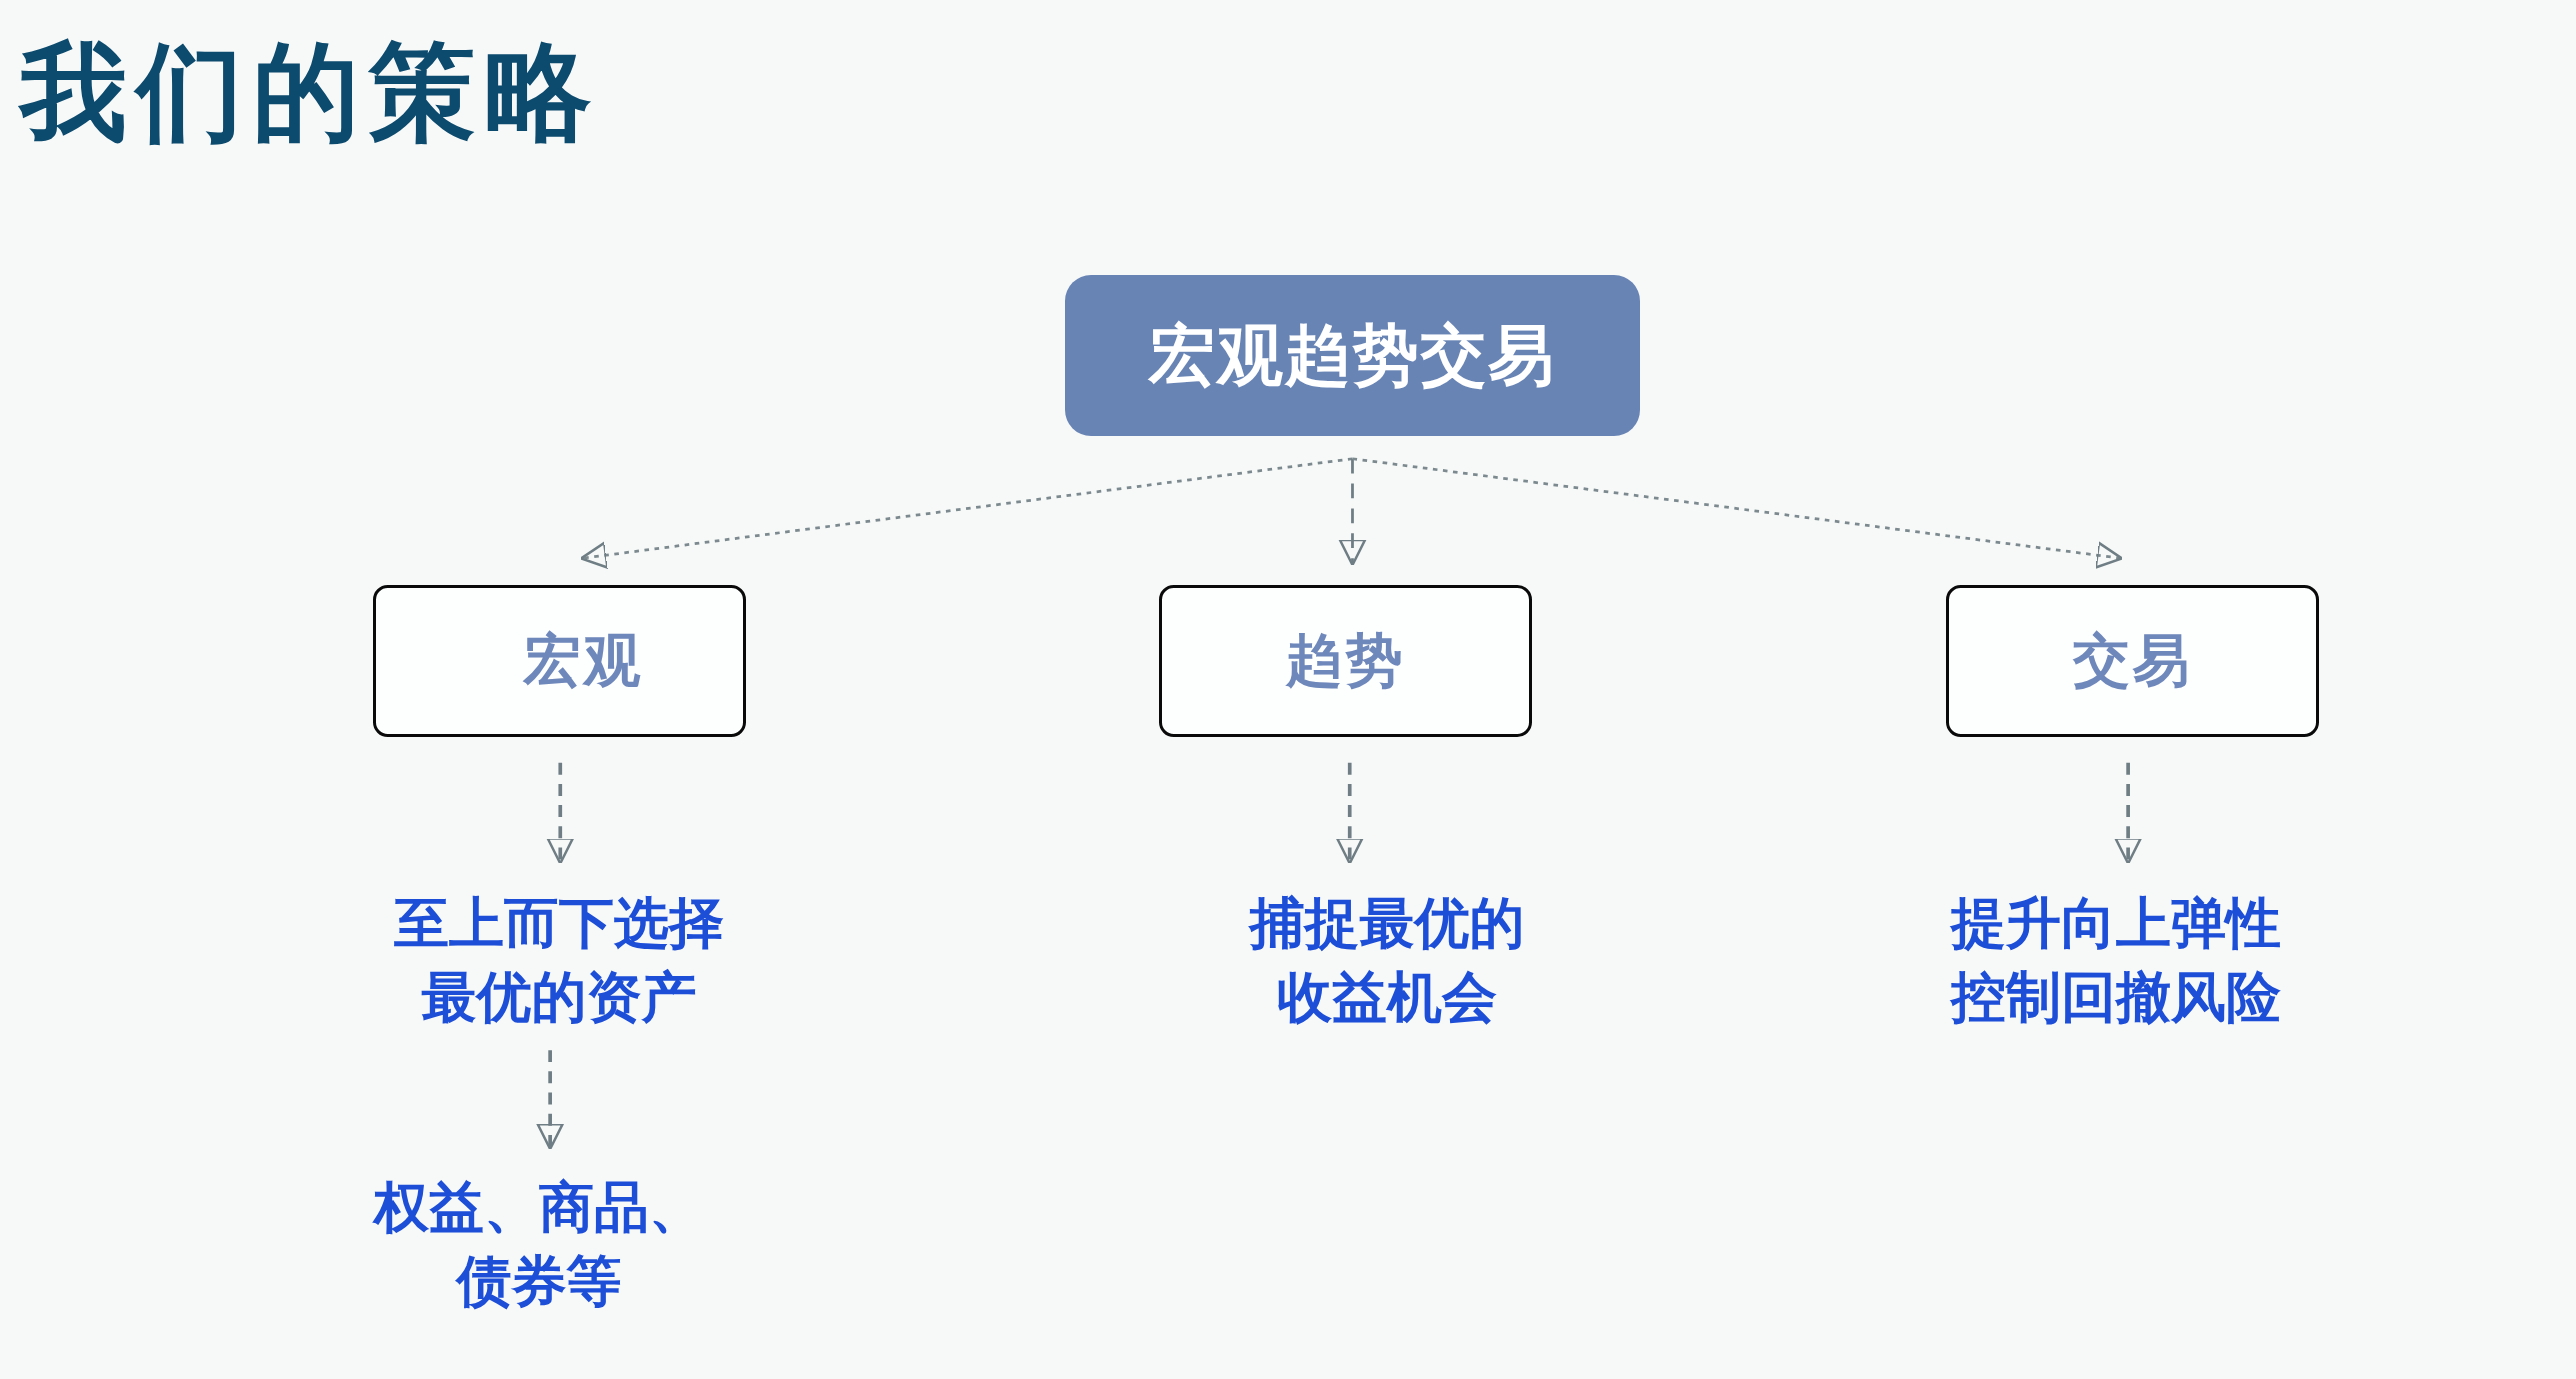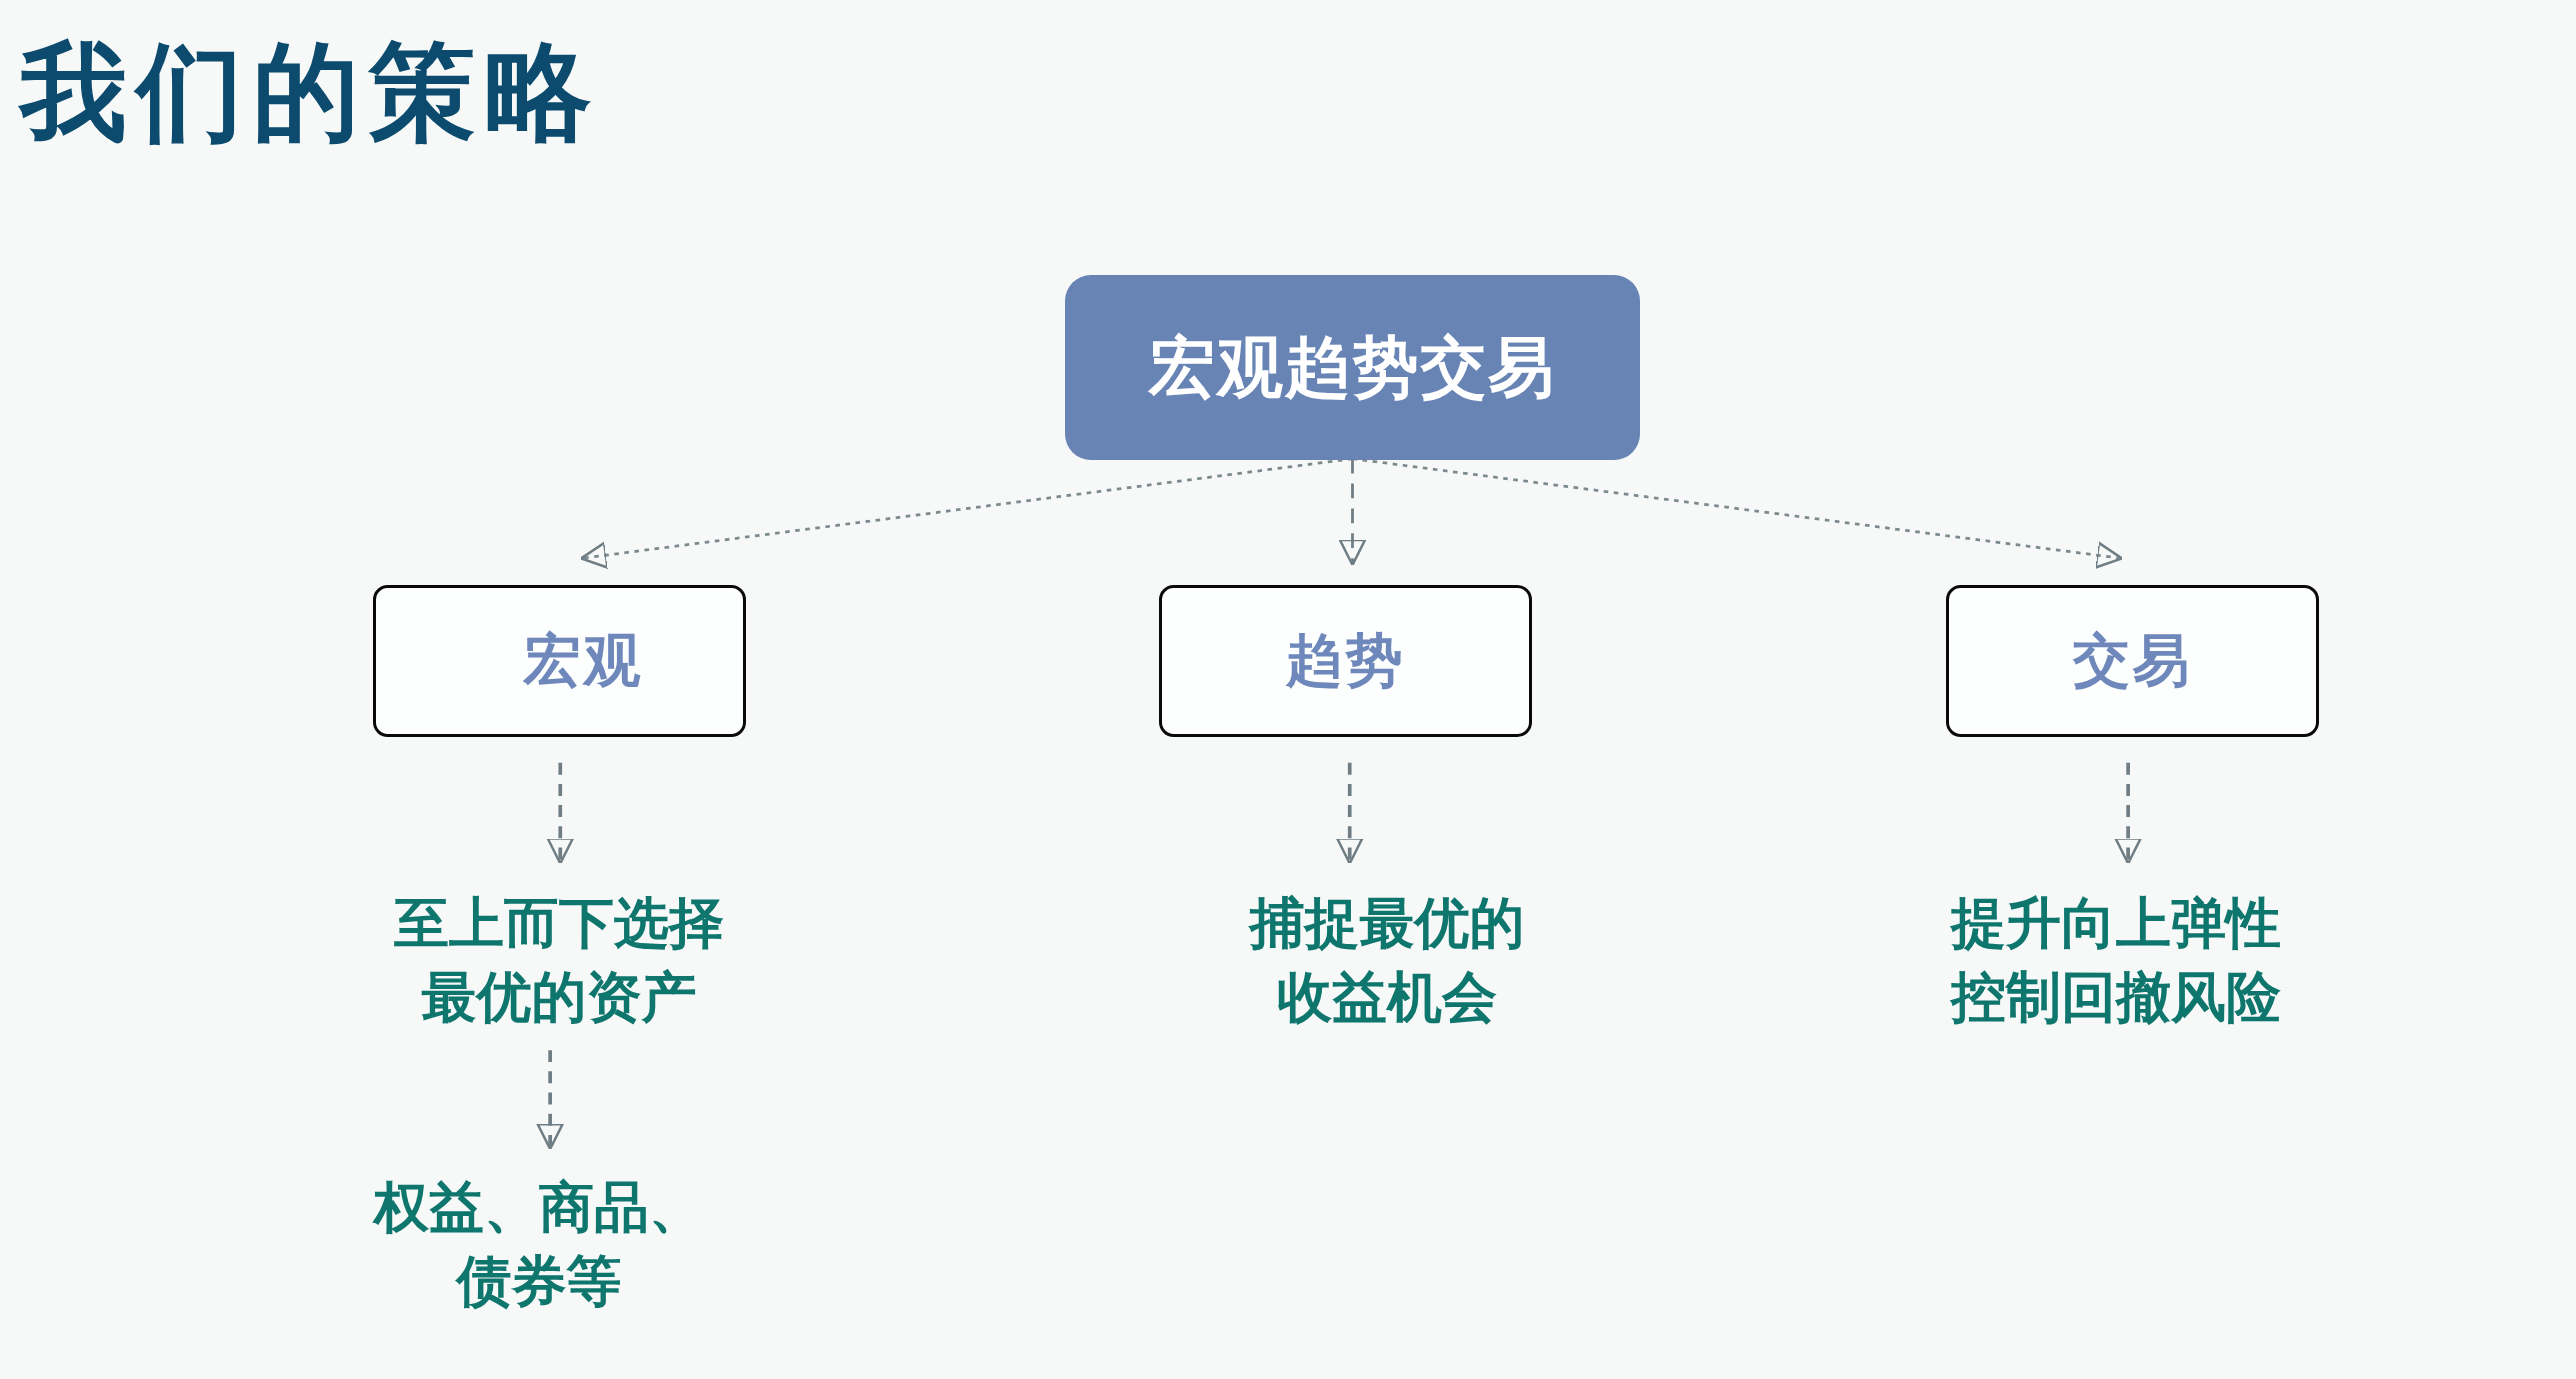--- a/index.html
+++ b/index.html
@@ -47,21 +47,21 @@
   }
   .connectors path.dashed {
     stroke-width: 4;
     stroke-dasharray: 13 10;
   }
   .root-node {
     position: absolute;
     left: 1065px;
     top: 275px;
     width: 575px;
-    height: 185px;
+    height: 161px;
     background: #6884B5;
     border-radius: 26px;
     display: flex;
     align-items: center;
     justify-content: center;
     color: #FFFFFF;
     font-size: 66px;
     font-weight: 900;
     letter-spacing: 1.8px;
   }
@@ -82,21 +82,21 @@
     font-weight: 900;
     letter-spacing: 2.8px;
   }
   .branch-node.macro   { left: 373px; padding-left: 48px;  }
   .branch-node.trend   { left: 1159px; }
   .branch-node.trading { left: 1946px; align-items: center; }
   .desc-block {
     position: absolute;
     width: 424px;
     text-align: center;
-    color: #0f766e;
+    color: #1d4ed8;
     font-size: 55px;
     font-weight: 900;
     line-height: 74px;
   }
   .desc-block.macro   { left: 347px;  top: 886px; }
   .desc-block.trend   { left: 1175px; top: 886px; }
   .desc-block.trading { left: 1904px; top: 886px; }
   .desc-block.assets  { left: 327px;  top: 1170px; }
 </style>
 </head>

